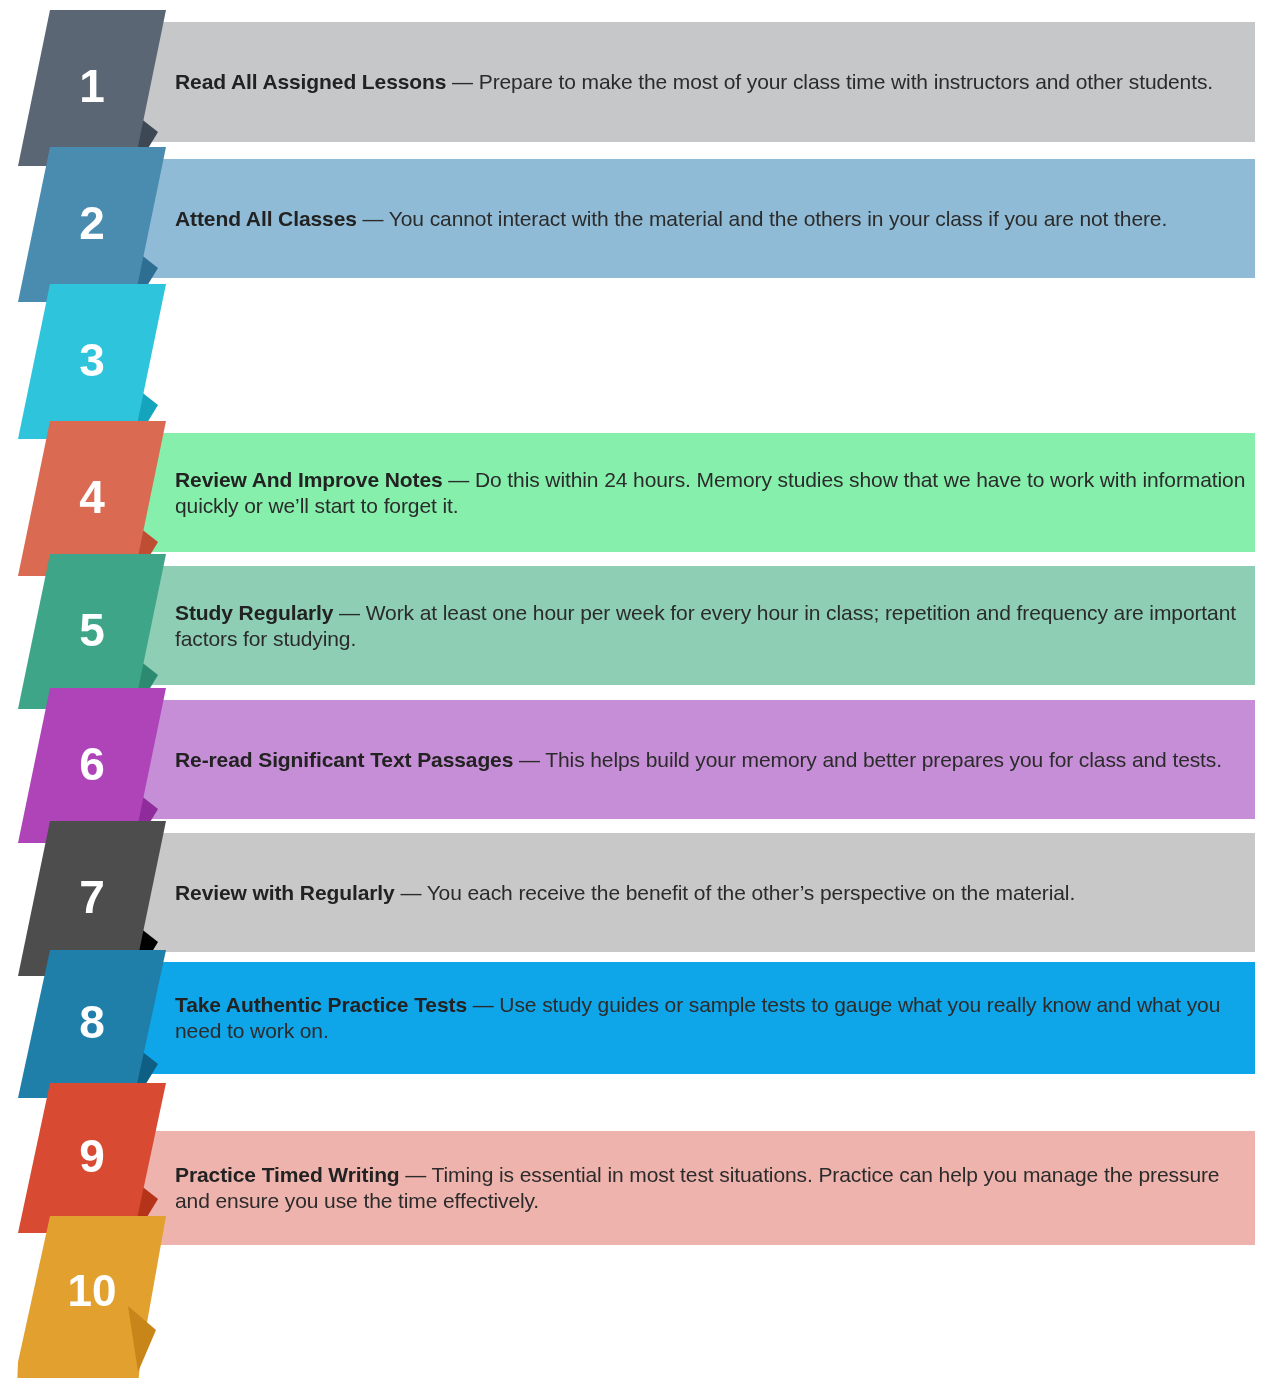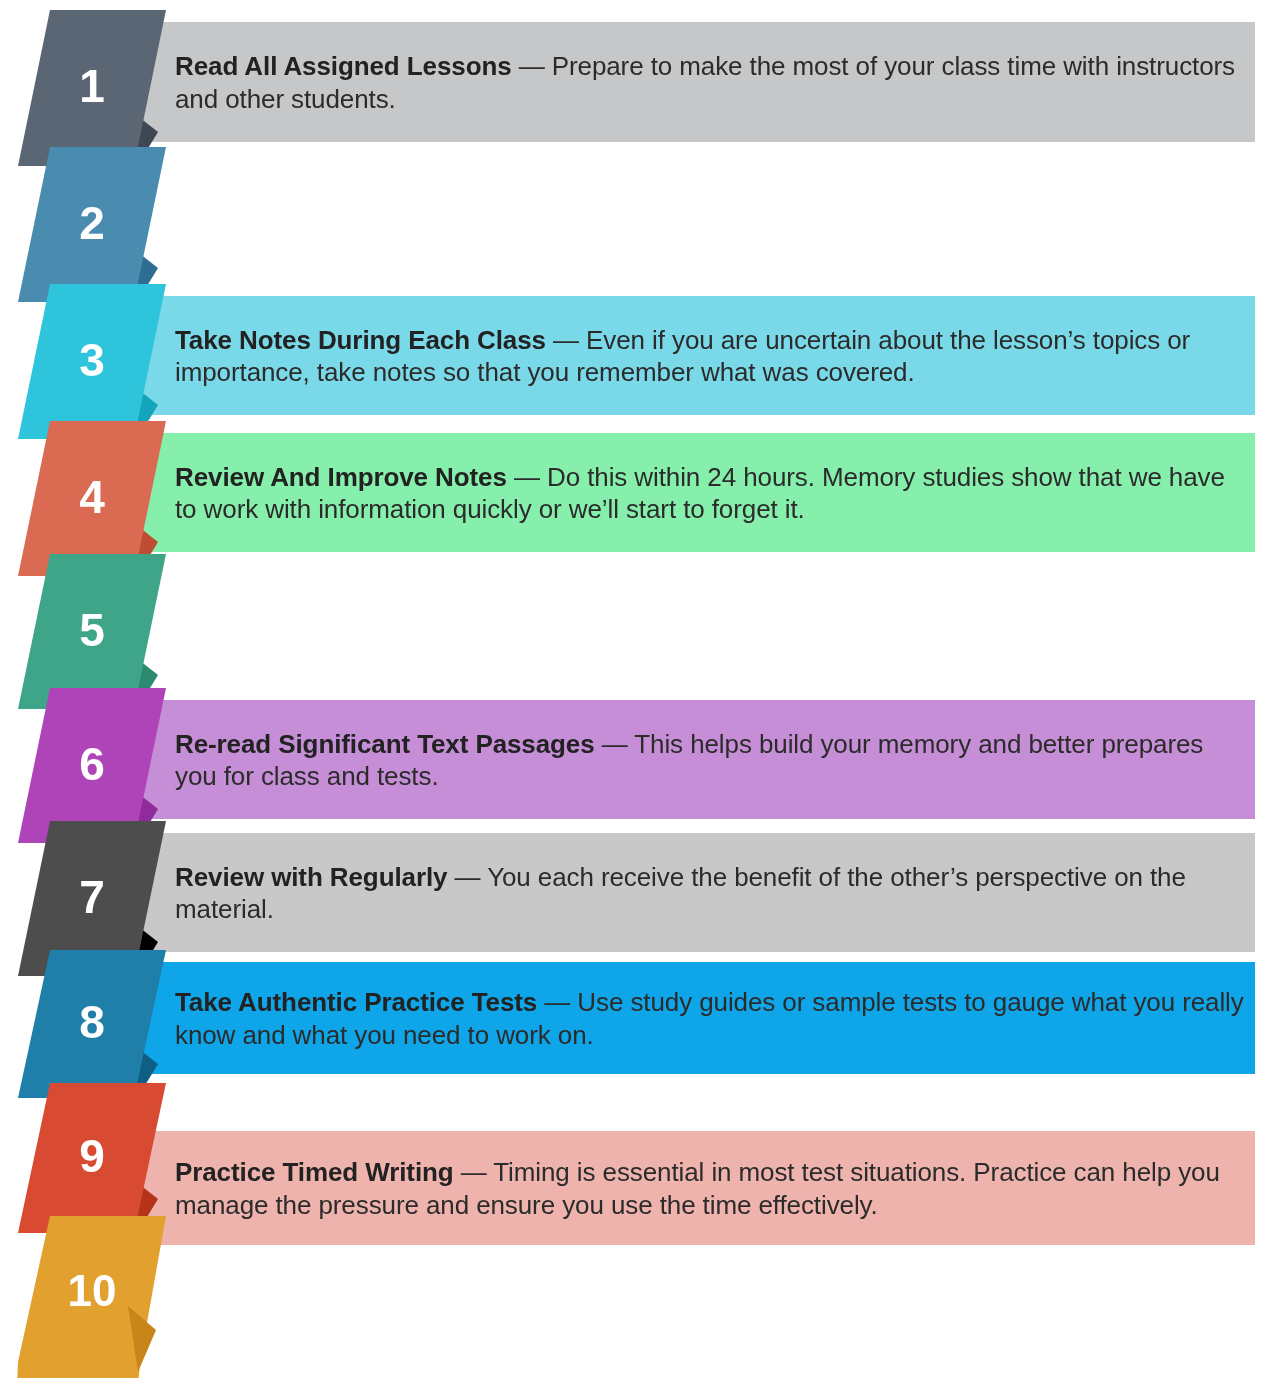--- a/index.html
+++ b/index.html
@@ -39,21 +39,21 @@
     height: 100%;
   }
 
   
   .tip-text {
     position: absolute;
     left: 32px;
     right: 7px;
     top: 50%;
     transform: translateY(-50%);
-    font-size: 26px;
+    font-size: 21px;
     line-height: 1.25;
     color: #2b2b2b;
     letter-spacing: -0.1px;
   }
   .tip-title {
     font-weight: bold;
     color: #222222;
   }
   .tip-dash { color: #2b2b2b; }
   .tip-desc { color: #2b2b2b; }
@@ -89,32 +89,32 @@
       </div>
       <div class="tab-wrap">
         <svg class="tab-svg" width="175" height="156" viewBox="0 0 175 156">
           <path d="M 130 100 L 158 122 L 136 158 Z" fill="#3d4854"></path>
           <path d="M 50 0 L 166 0 L 134 156 L 18 156 Z" fill="#5a6674"></path>
           <text class="tab-number" x="92" y="80">1</text>
         </svg>
       </div>
     </div>
     <div class="tip-row" style="top: 159px; height: 119px;">
+      <div class="tip-band" style="background: rgb(143, 187, 214);">
+        <div class="tip-text"><span class="tip-title">Attend All Classes</span><span class="tip-dash"> — </span><span class="tip-desc">You cannot interact with the material and the others in your class if you are not there.</span></div>
+      </div>
       <div class="tab-wrap">
         <svg class="tab-svg" width="175" height="155" viewBox="0 0 175 155">
           <path d="M 130 99 L 158 121 L 136 157 Z" fill="#2e6e92"></path>
           <path d="M 50 0 L 166 0 L 134 155 L 18 155 Z" fill="#4a8cb0"></path>
           <text class="tab-number" x="92" y="79.5">2</text>
         </svg>
       </div>
     </div>
     <div class="tip-row" style="top: 296px; height: 119px;">
-      <div class="tip-band" style="background: rgb(122, 217, 232);">
-        <div class="tip-text"><span class="tip-title">Take Notes During Each Class</span><span class="tip-dash"> — </span><span class="tip-desc">Even if you are uncertain about the lesson’s topics or importance, take notes so that you remember what was covered.</span></div>
-      </div>
       <div class="tab-wrap">
         <svg class="tab-svg" width="175" height="155" viewBox="0 0 175 155">
           <path d="M 130 99 L 158 121 L 136 157 Z" fill="#14a5bd"></path>
           <path d="M 50 0 L 166 0 L 134 155 L 18 155 Z" fill="#2ec4dc"></path>
           <text class="tab-number" x="92" y="79.5">3</text>
         </svg>
       </div>
     </div>
     <div class="tip-row" style="top: 433px; height: 119px;">
       <div class="tip-band" style="background: #86efac;">
@@ -122,20 +122,23 @@
       </div>
       <div class="tab-wrap">
         <svg class="tab-svg" width="175" height="155" viewBox="0 0 175 155">
           <path d="M 130 99 L 158 121 L 136 157 Z" fill="#bf4d33"></path>
           <path d="M 50 0 L 166 0 L 134 155 L 18 155 Z" fill="#da6a51"></path>
           <text class="tab-number" x="92" y="79.5">4</text>
         </svg>
       </div>
     </div>
     <div class="tip-row" style="top: 566px; height: 119px;">
+      <div class="tip-band" style="background: rgb(141, 206, 180);">
+        <div class="tip-text"><span class="tip-title">Study Regularly</span><span class="tip-dash"> — </span><span class="tip-desc">Work at least one hour per week for every hour in class; repetition and frequency are important factors for studying.</span></div>
+      </div>
       <div class="tab-wrap">
         <svg class="tab-svg" width="175" height="155" viewBox="0 0 175 155">
           <path d="M 130 99 L 158 121 L 136 157 Z" fill="#2b8a70"></path>
           <path d="M 50 0 L 166 0 L 134 155 L 18 155 Z" fill="#3fa589"></path>
           <text class="tab-number" x="92" y="79.5">5</text>
         </svg>
       </div>
     </div>
     <div class="tip-row" style="top: 700px; height: 119px;">
       <div class="tip-band" style="background: rgb(198, 142, 214);">

